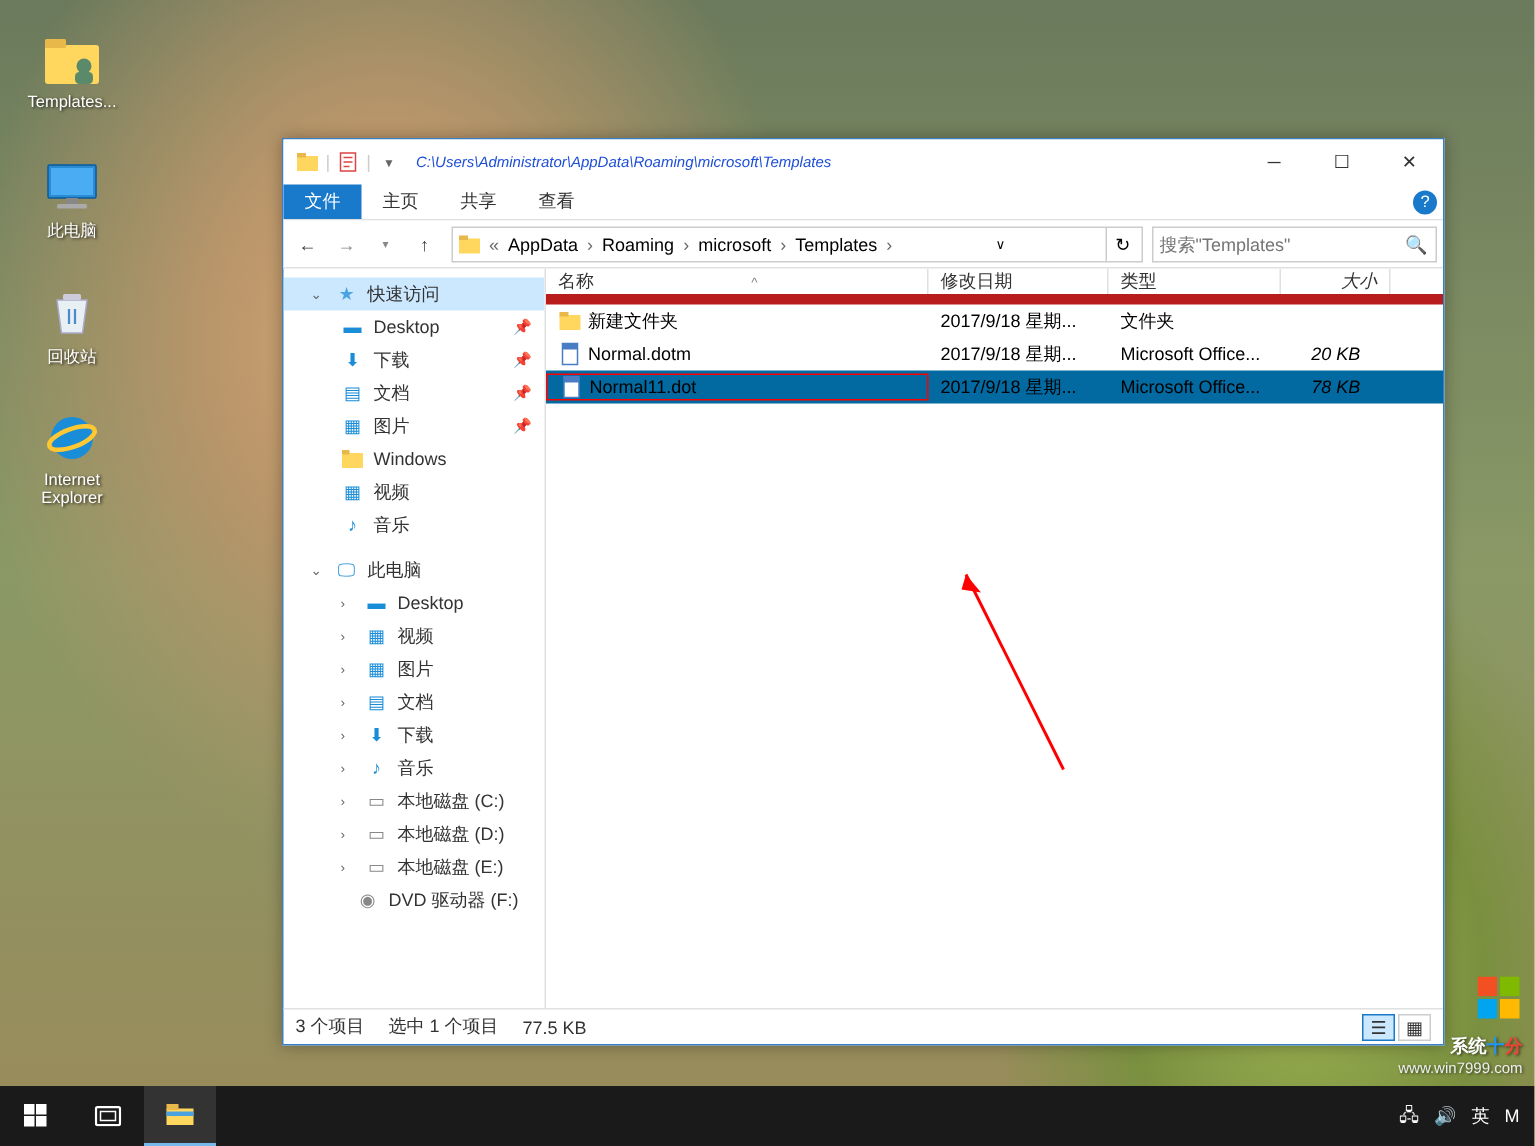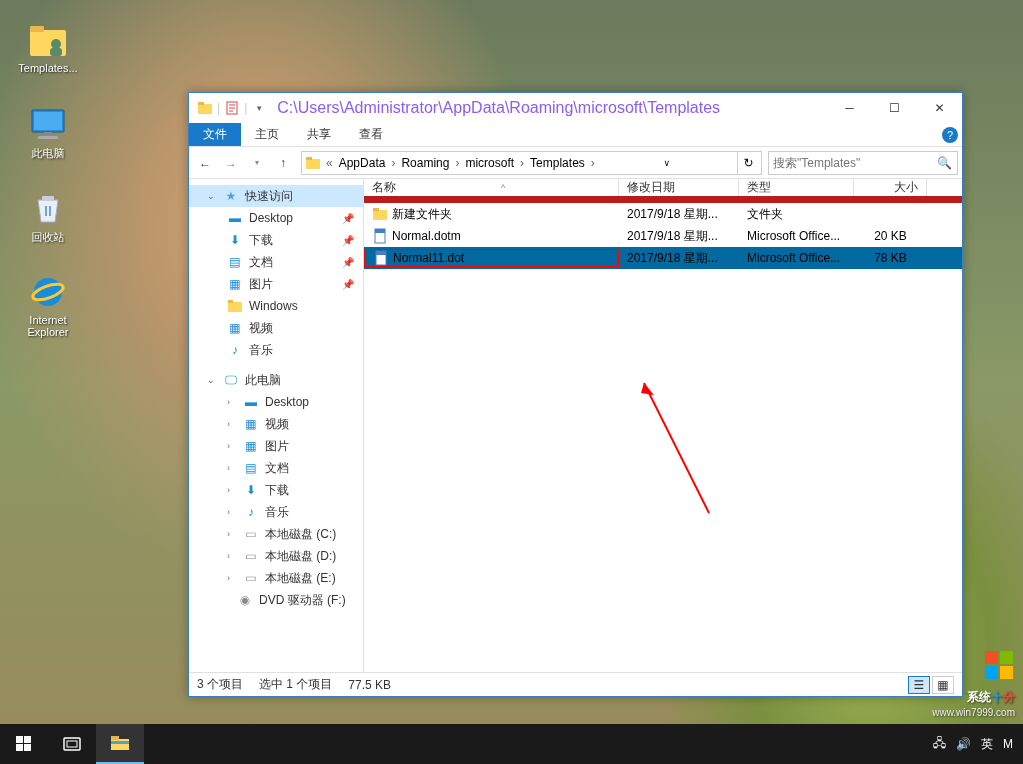--- a/index.html
+++ b/index.html
@@ -17,21 +17,21 @@
 .desktop-icon { width: 76px; height: 70px; display: flex; flex-direction: column; align-items: center; margin-bottom: 14px; cursor: pointer; }
 .desktop-icon .ico { width: 40px; height: 40px; display: flex; align-items: center; justify-content: center; }
 .desktop-icon .label { color: #fff; text-shadow: 1px 1px 2px rgba(0,0,0,0.8); font-size: 11px; text-align: center; margin-top: 2px; }
 
 
 .window { position: absolute; left: 188px; top: 92px; width: 775px; height: 605px; background: #fff; border: 1px solid #3a7fc4; box-shadow: 0 0 10px rgba(0,0,0,0.3); display: flex; flex-direction: column; }
 
 .titlebar { height: 30px; display: flex; align-items: center; background: #fff; }
 .titlebar-icons { display: flex; align-items: center; padding-left: 6px; gap: 2px; }
 .titlebar-icons .tb-ico { width: 20px; height: 20px; display: flex; align-items: center; justify-content: center; }
-.titlebar .path { flex: 1; padding-left: 8px; font-size: 16px; color: #8b5cf6; }
+.titlebar .path { flex: 1; padding-left: 8px; font-size: 10px; color: #1d4ed8; font-style: italic; }
 .win-controls { display: flex; }
 .win-btn { width: 45px; height: 30px; display: flex; align-items: center; justify-content: center; color: #333; cursor: pointer; }
 
 .ribbon-tabs { height: 24px; display: flex; align-items: stretch; background: #fff; border-bottom: 1px solid #e0e0e0; }
 .ribbon-tab { padding: 0 14px; display: flex; align-items: center; font-size: 12px; color: #333; cursor: pointer; }
 .ribbon-tab.active { background: #1979ca; color: #fff; }
 .ribbon-help { margin-left: auto; width: 24px; display: flex; align-items: center; justify-content: center; }
 .help-circle { width: 16px; height: 16px; border-radius: 50%; background: #1979ca; color: #fff; font-size: 11px; display: flex; align-items: center; justify-content: center; }
 
 .addressbar { height: 32px; display: flex; align-items: center; padding: 0 4px; background: #fff; border-bottom: 1px solid #e0e0e0; gap: 2px; }
@@ -57,21 +57,21 @@
 .side-item .si-label { flex: 1; color: #333; }
 .side-item .pin { color: #666; font-size: 10px; margin-right: 8px; }
 .side-item.child { padding-left: 38px; }
 
 .filelist { flex: 1; display: flex; flex-direction: column; }
 .list-header { height: 24px; display: flex; align-items: center; border-bottom: 7px solid #b91c1c; }
 .list-header .col { padding: 0 8px; color: #333; border-right: 1px solid #e0e0e0; height: 100%; display: flex; align-items: center; cursor: pointer; }
 .col-name { width: 255px; }
 .col-date { width: 120px; }
 .col-type { width: 115px; }
-.col-size { width: 73px; justify-content: flex-end; }
+.col-size { width: 73px; justify-content: flex-end; font-style: italic; }
 
 .list-rows { flex: 1; }
 .file-row { height: 22px; display: flex; align-items: center; cursor: pointer; }
 .file-row.selected { background: #0369a1; }
 .file-row .fcell { padding: 0 8px; overflow: hidden; white-space: nowrap; text-overflow: ellipsis; }
 .file-row .fcell.col-name { display: flex; align-items: center; gap: 4px; }
 .file-row .fcell.col-size { text-align: center; }
 .f-ico { width: 16px; height: 16px; display: flex; align-items: center; justify-content: center; flex-shrink: 0; }
 .highlight-box { border: 1px solid #ff0000; }
 

